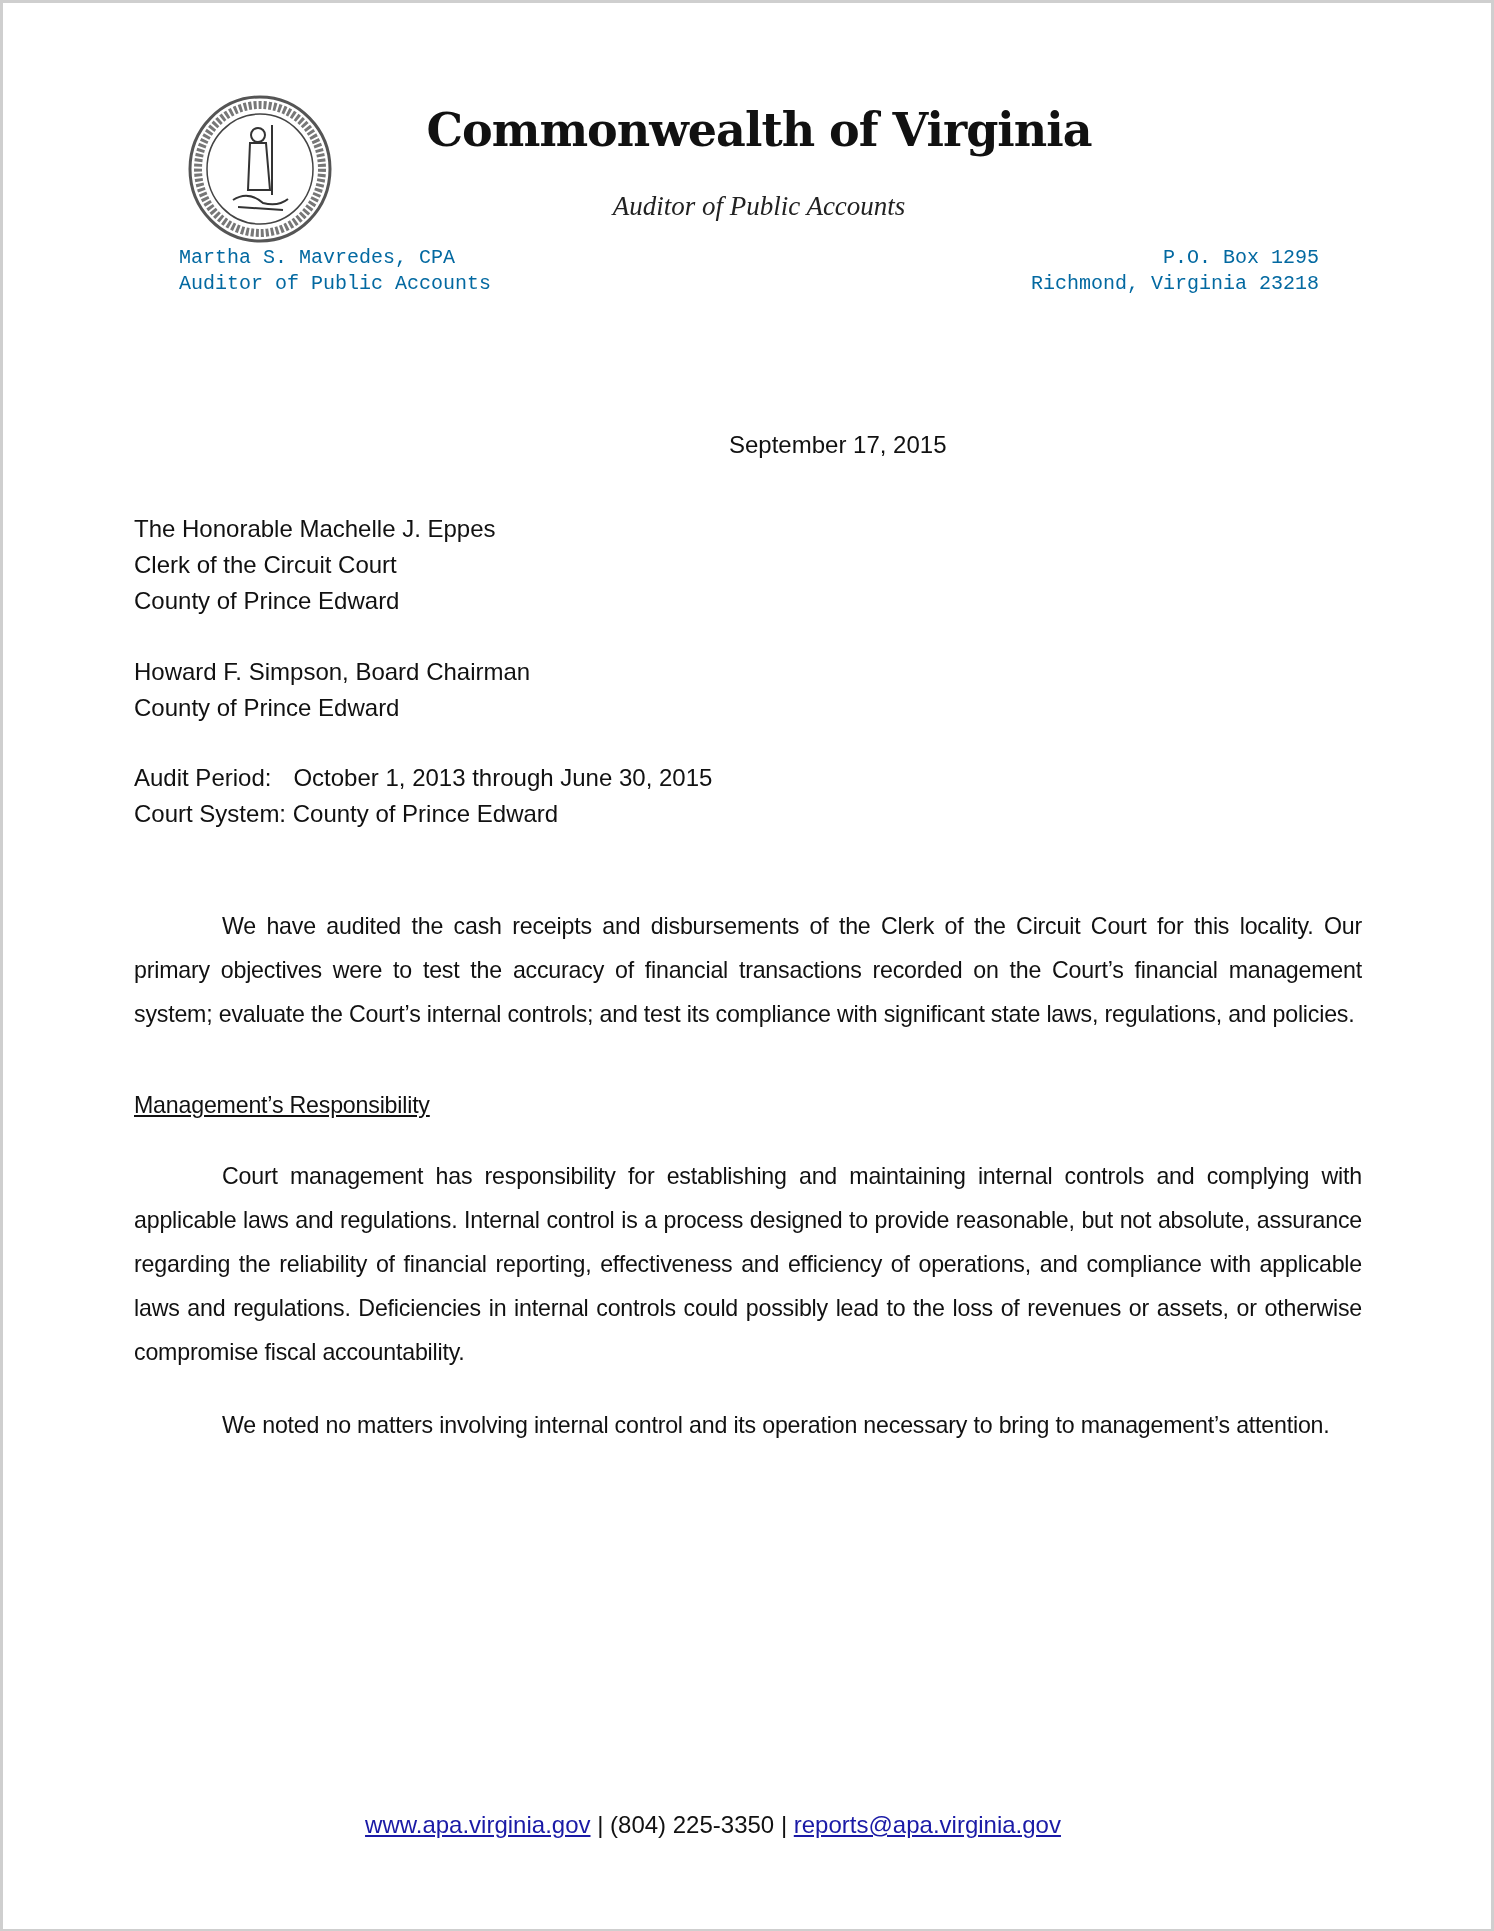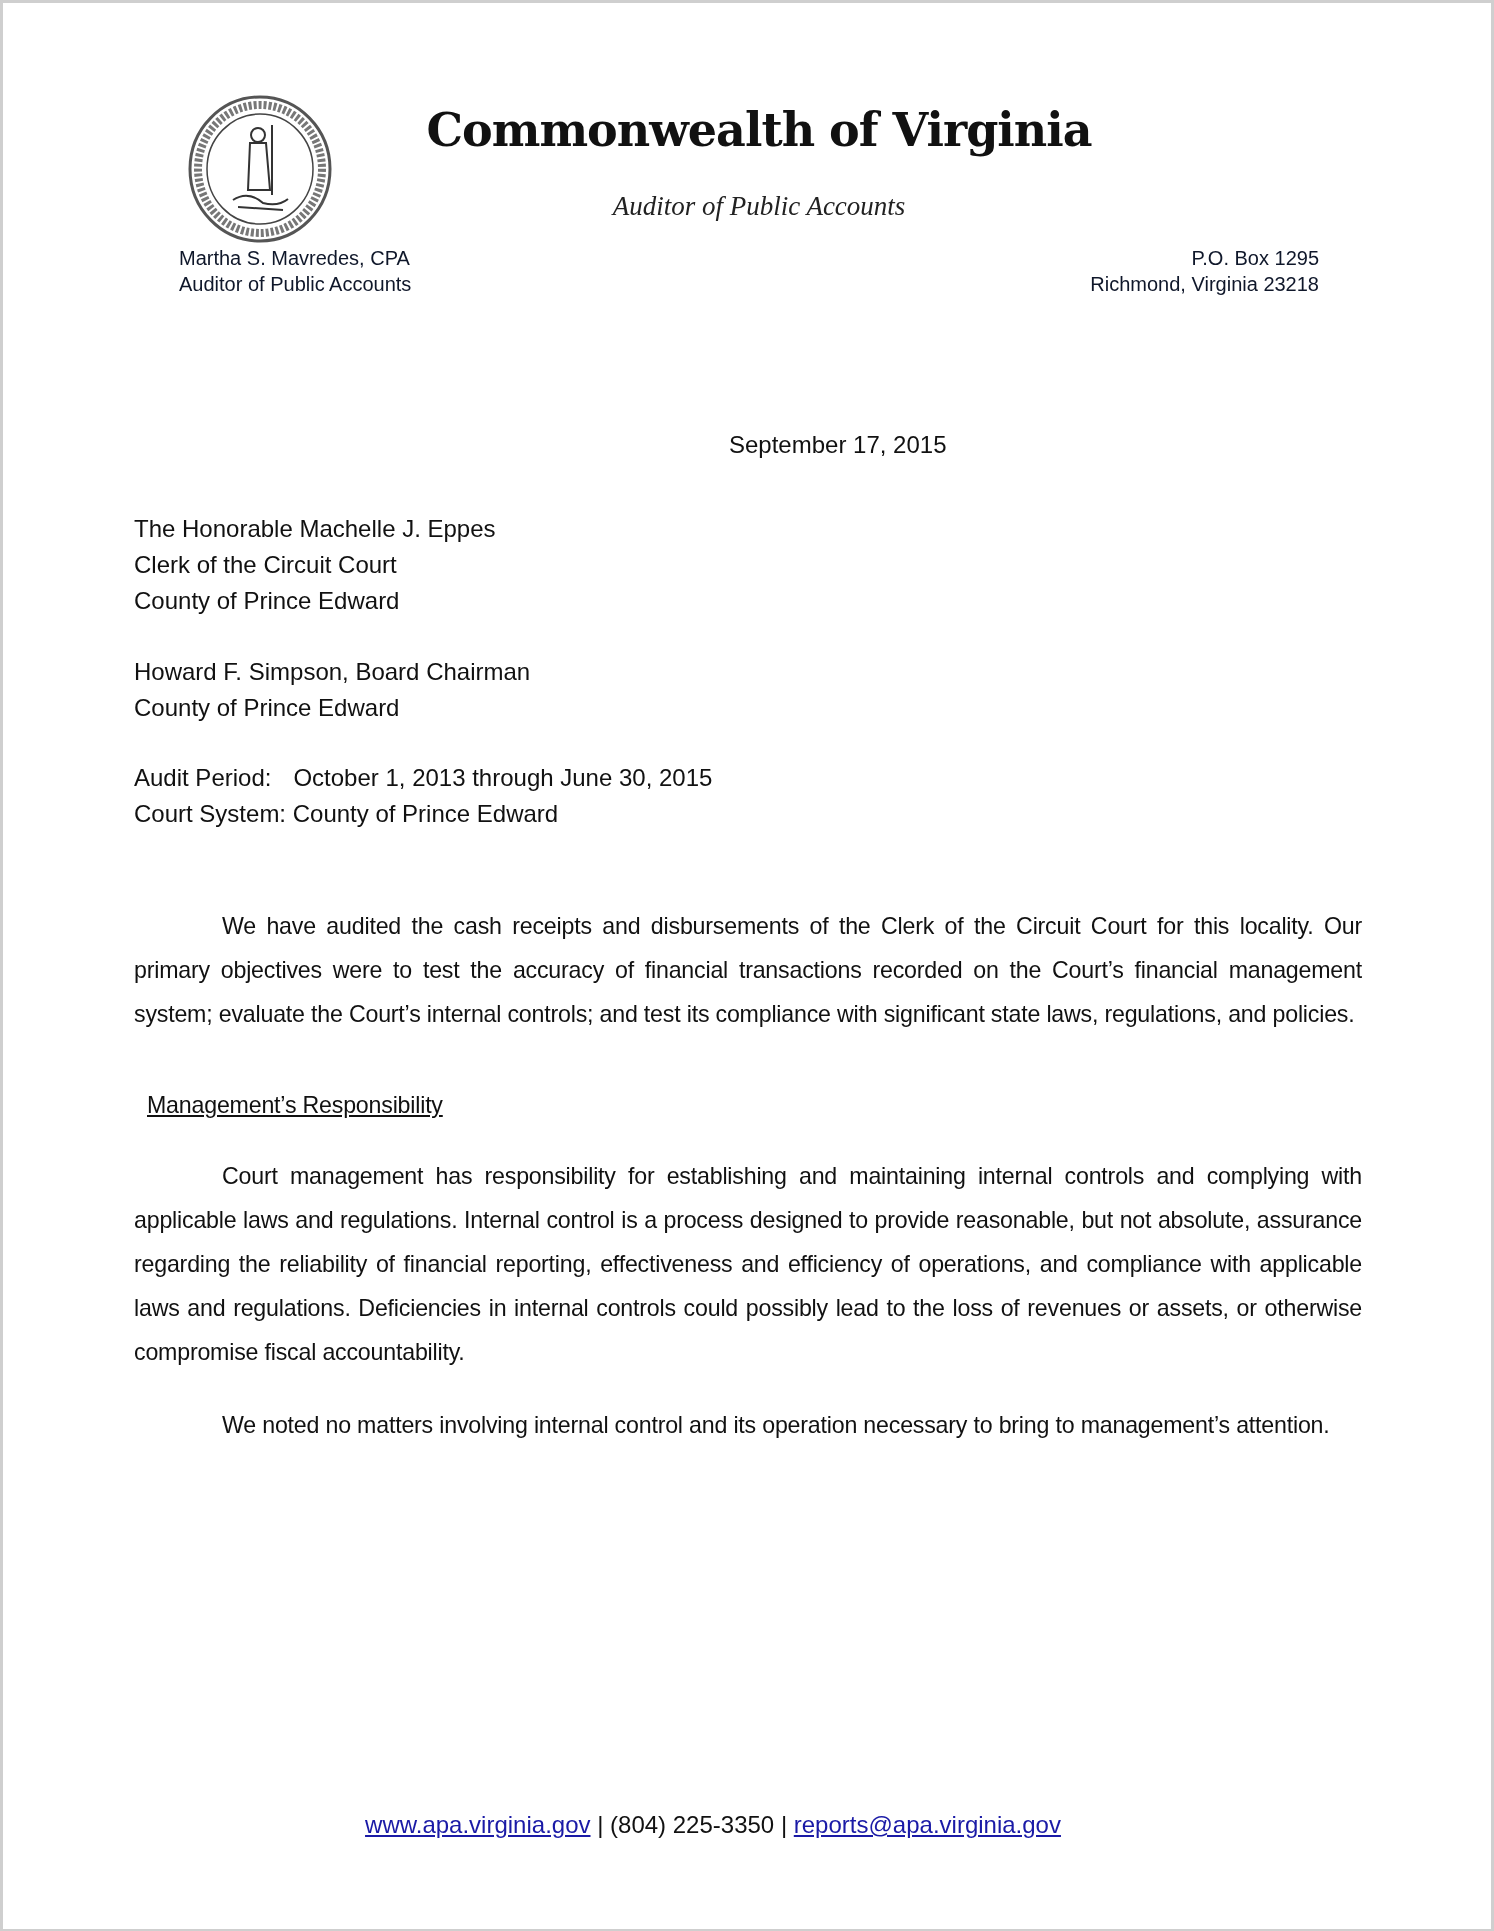--- a/index.html
+++ b/index.html
@@ -2,29 +2,29 @@
 <html><head>
 <meta charset="utf-8">
 <style>
   html, body { margin:0; padding:0; }
   body { width:1494px; height:1931px; background:#cfcfcf; position:relative; overflow:hidden; }
   .page { position:absolute; left:3px; top:3px; width:1488px; height:1926px; background:#fff; }
   .abs { position:absolute; }
   .seal { left:185px; top:92px; width:145px; height:148px; }
   .title { left:0; width:1488px; top:100px; text-align:center; font-family:"DejaVu Serif", serif; font-weight:bold; font-size:46px; letter-spacing:-1px; color:#111; transform:translateX(12px); }
   .subtitle { left:0; width:1488px; top:188px; text-align:center; font-family:"Liberation Serif", serif; font-style:italic; font-size:27px; color:#222; transform:translateX(12px); }
-  .hdr { font-family:Liberation Sans, sans-serif; font-size:20px; color:#0f172a; line-height:26px; }
+  .hdr { font-family:Liberation Mono, monospace; font-size:20px; color:#0369a1; line-height:26px; }
   .hdr-left { left:176px; top:242px; }
   .hdr-right { right:172px; top:242px; text-align:right; }
   .body-text { font-family:"Liberation Sans", sans-serif; font-size:24px; color:#111; }
   .line { position:absolute; left:131px; white-space:nowrap; }
   .date { left:726px; top:428px; }
   .para { position:absolute; left:131px; width:1228px; text-align:justify; line-height:44px; font-family:"Liberation Sans", sans-serif; font-size:23.2px; letter-spacing:-0.2px; color:#111; }
   .para .indent { display:inline-block; width:88px; }
-  .heading { text-decoration:underline;margin-left:13px; }
+  .heading { text-decoration:underline; }
   .footer { left:0; width:1420px; top:1808px; text-align:center; font-family:"Liberation Sans", sans-serif; font-size:24px; color:#111; }
   .footer a { color:#1a1aa6; text-decoration:underline; }
   .tab { display:inline-block; width:22px; }
 </style>
 </head>
 <body>
 
 <div class="page">
 
   <div class="abs seal">

